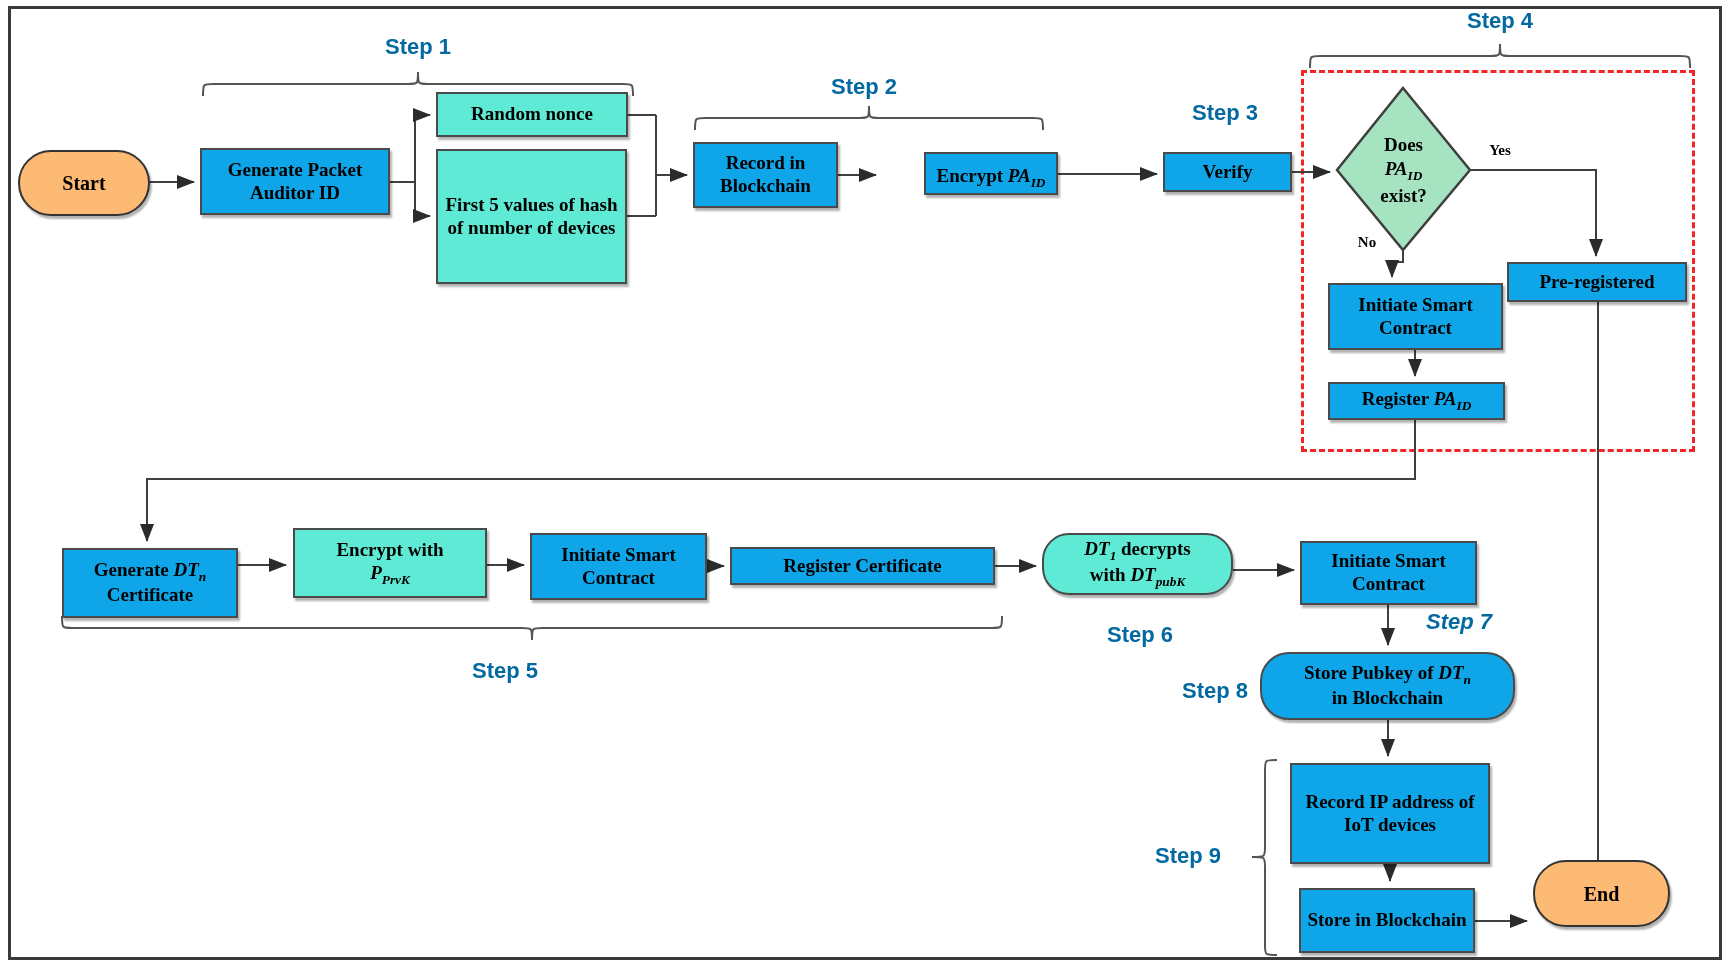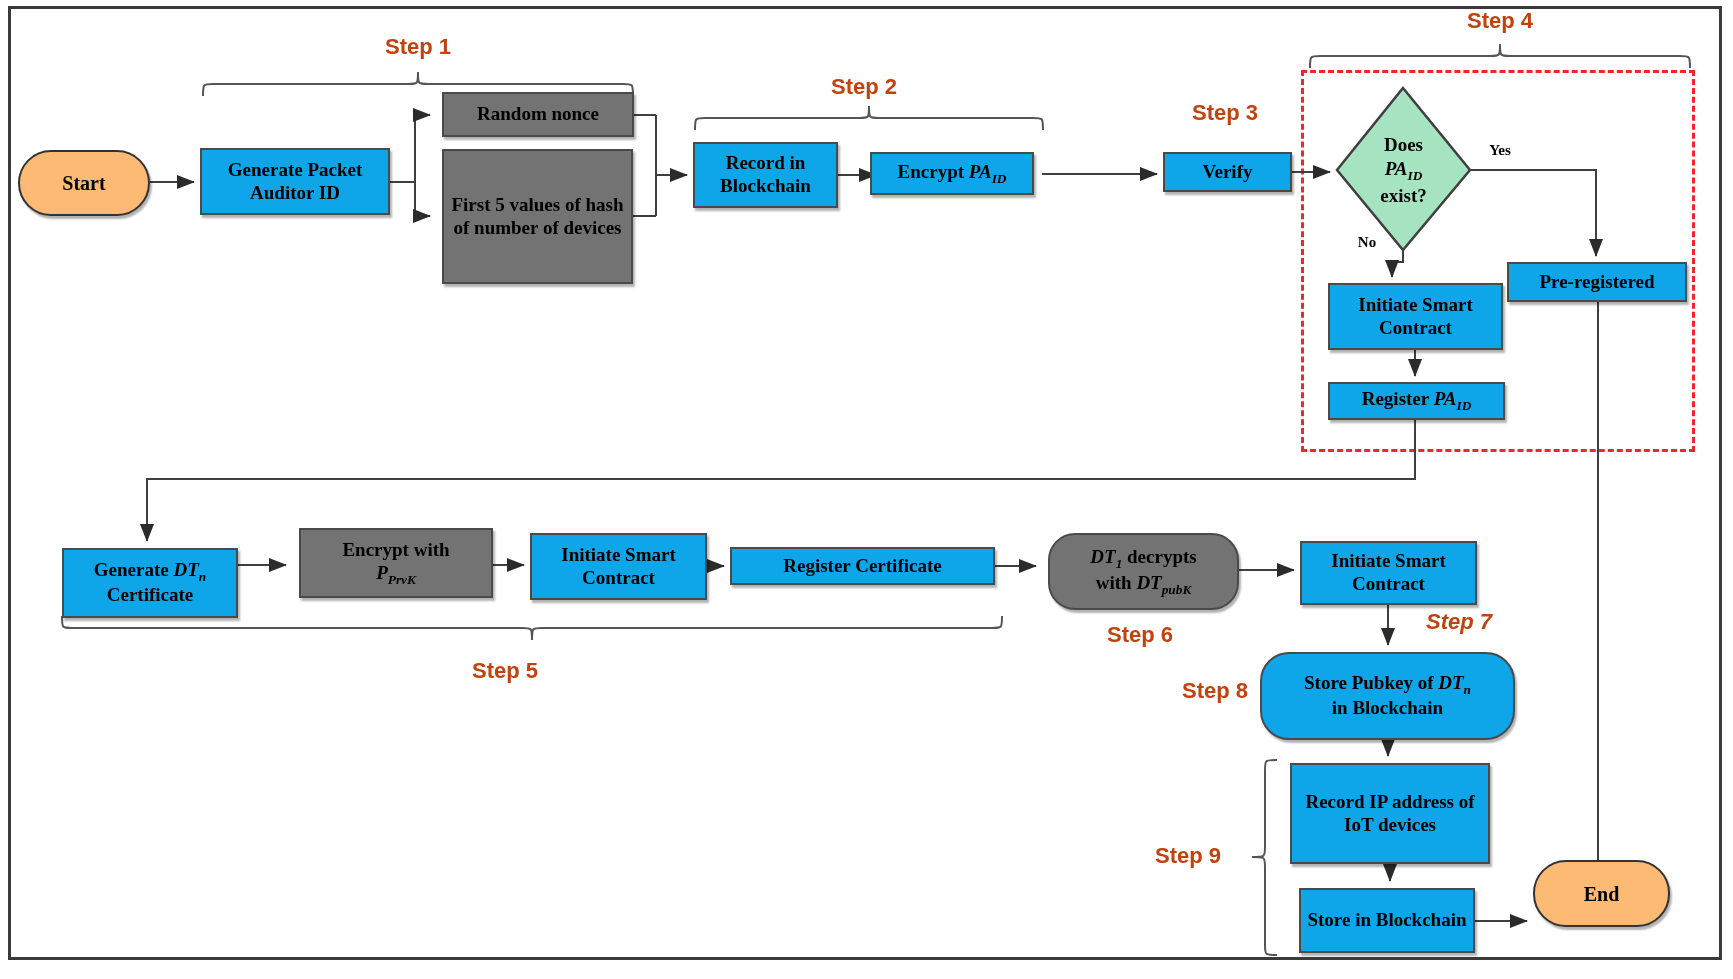--- a/index.html
+++ b/index.html
@@ -16,29 +16,29 @@
     border:3px dashed #f42525;
   }
   svg.layer{position:absolute;left:0;top:0;z-index:2;}
   .node{
     position:absolute;z-index:3;display:flex;align-items:center;justify-content:center;
     text-align:center;font-weight:bold;font-size:19px;line-height:1.2;
     background:#0ea5e9;border:2.5px solid #4a4a4a;
     box-shadow:2px 3px 2px rgba(0,0,0,0.30);
     box-sizing:border-box;padding:2px 6px;
   }
-  .node.blue{background:#737373;margin-left:6px;}
+  .node.blue{background:#5eead4;}
   .node.pill{border-radius:33px;background:#fdba74;border-color:#333;font-size:20px;}
   .diamond-text{
     position:absolute;z-index:4;display:flex;align-items:center;justify-content:center;
     text-align:center;font-weight:bold;font-size:19px;line-height:1.25;
   }
   .step-label{
     position:absolute;z-index:4;font-family:"Liberation Sans", sans-serif;
-    font-weight:bold;font-size:22px;color:#c2410c;text-align:center;width:120px;
+    font-weight:bold;font-size:22px;color:#0369a1;text-align:center;width:120px;
   }
   .edge-label{
     position:absolute;z-index:4;font-weight:bold;font-size:15px;text-align:center;width:44px;
   }
   .var{font-style:italic;}
   .sub{font-style:italic;font-size:0.70em;vertical-align:-0.35em;letter-spacing:0;}
 </style>
 </head>
 <body>
 
@@ -94,21 +94,21 @@
   <div class="node pill" style="left:18px;top:150px;width:132px;height:66px;">Start</div>
 
   <div class="node" style="left:200px;top:148px;width:190px;height:67px;">Generate Packet Auditor ID</div>
 
   <div class="node blue" style="left:436px;top:92px;width:192px;height:45px;">Random nonce</div>
 
   <div class="node blue" style="left:436px;top:149px;width:191px;height:135px;font-family:Liberation Serif, serif;">First 5 values of hash of number of devices</div>
 
   <div class="node" style="left:693px;top:142px;width:145px;height:66px;">Record in Blockchain</div>
 
-  <div class="node" style="left:870px;top:152px;width:164px;height:43px;">
+  <div class="node" style="left:924px;top:152px;width:134px;height:43px;align-items:flex-end;">
       <span><span>Encrypt </span><span class="var">PA</span><span class="sub">ID</span></span>
     </div>
 
   <div class="node" style="left:1163px;top:152px;width:129px;height:40px;">Verify</div>
 
   <div class="diamond-text" style="left:1337px;top:98px;width:133px;height:145px;">
       <span><span>Does</span><br><span class="var">PA</span><span class="sub">ID</span><br><span>exist?</span></span>
     </div>
 
   <div class="node" style="left:1507px;top:262px;width:180px;height:40px;">Pre-registered</div>
@@ -124,27 +124,27 @@
     </div>
 
   <div class="node blue" style="left:293px;top:528px;width:194px;height:70px;">
       <span><span>Encrypt with</span><br><span class="var">P</span><span class="sub">PrvK</span></span>
     </div>
 
   <div class="node" style="left:530px;top:533px;width:177px;height:67px;">Initiate Smart Contract</div>
 
   <div class="node" style="left:730px;top:547px;width:265px;height:38px;">Register Certificate</div>
 
-  <div class="node blue" style="left:1042px;top:533px;width:191px;height:77px;border-radius:27px;">
+  <div class="node blue" style="left:1042px;top:533px;width:191px;height:62px;border-radius:27px;">
       <span><span class="var">DT</span><span class="sub">1</span><span> decrypts</span><br><span>with </span><span class="var">DT</span><span class="sub">pubK</span></span>
     </div>
 
   <div class="node" style="left:1300px;top:541px;width:177px;height:64px;">Initiate Smart Contract</div>
 
-  <div class="node" style="left:1260px;top:652px;width:255px;height:88px;border-radius:29px;">
+  <div class="node" style="left:1260px;top:652px;width:255px;height:68px;border-radius:29px;">
       <span><span>Store Pubkey of </span><span class="var">DT</span><span class="sub">n</span><br><span>in Blockchain</span></span>
     </div>
 
   <div class="node" style="left:1290px;top:763px;width:200px;height:101px;">Record IP address of IoT devices</div>
 
   <div class="node" style="left:1299px;top:888px;width:176px;height:65px;">Store in Blockchain</div>
 
   <div class="node pill" style="left:1533px;top:860px;width:137px;height:67px;">End</div>
 
   <div class="step-label" style="left:358px;top:34px;">Step 1</div>

